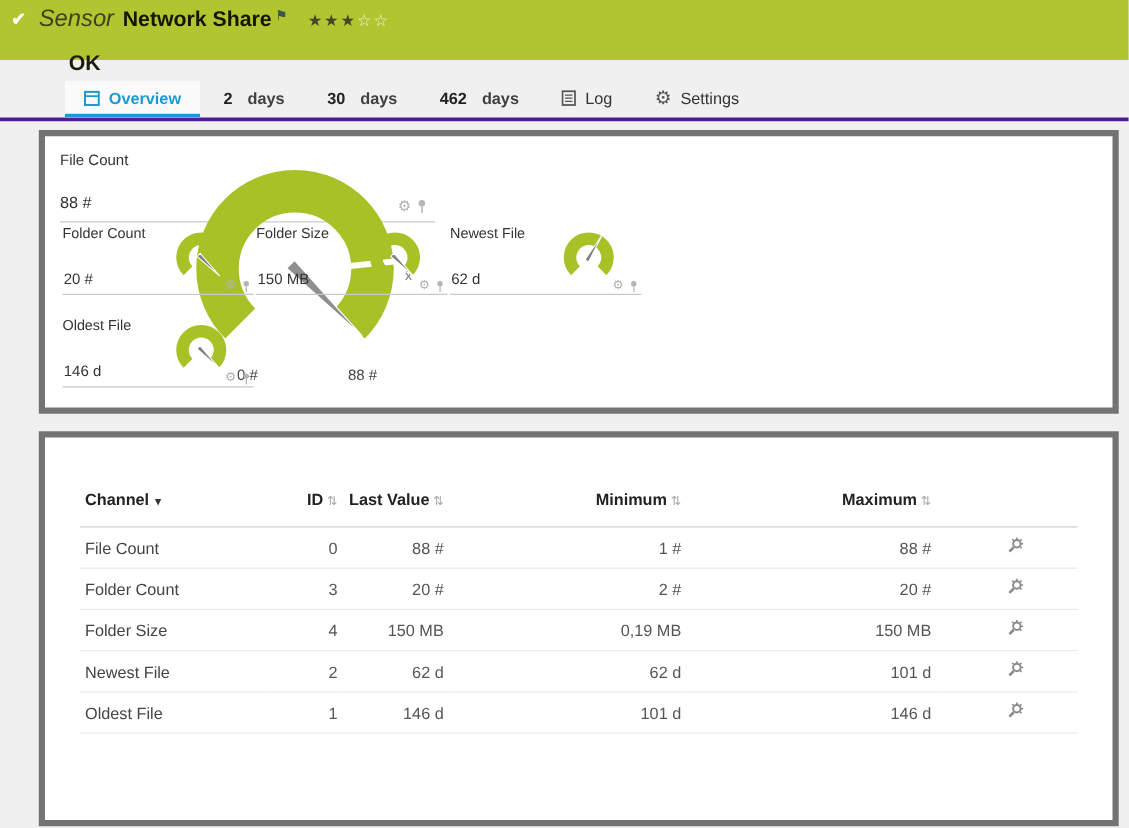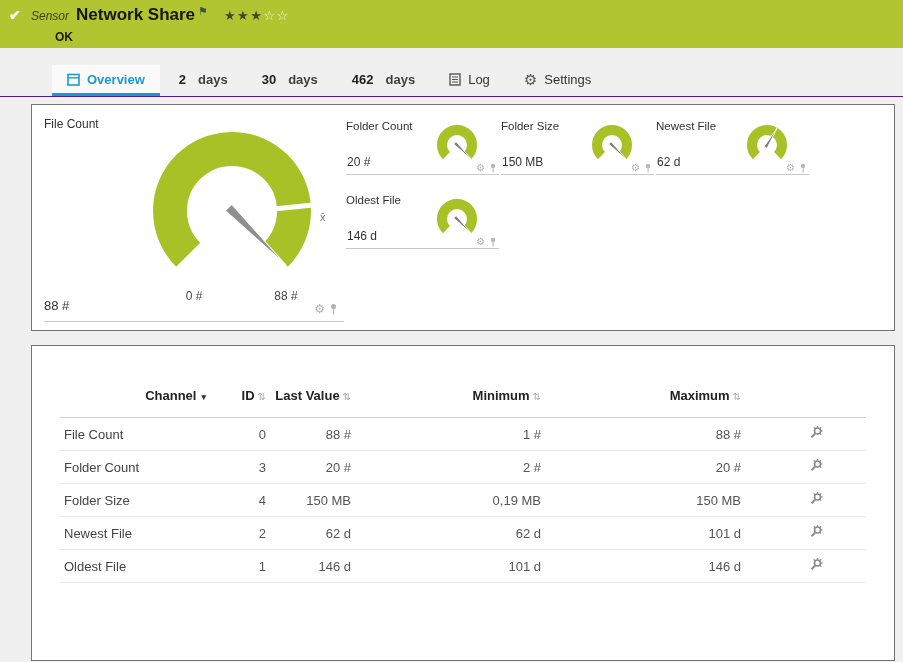--- a/index.html
+++ b/index.html
@@ -3,38 +3,38 @@
 <meta charset="utf-8">
 <style>
   * { margin:0; padding:0; box-sizing:border-box; }
   html,body { width:903px; height:662px; }
   body { background:#f0f0f0; font-family:"Liberation Sans",sans-serif; font-size:13px; color:#333; overflow:hidden; position:relative; }
 
   
   .hdr { background:#b0c52f; height:48px; position:relative; }
   .hdr-check { position:absolute; left:9px; top:7px; color:#fff; font-size:14px; font-weight:bold; }
   .hdr-row { position:absolute; left:31px; top:5px; white-space:nowrap; }
-  .hdr-kind { font-style:italic; font-size:12px; color:#40401a; margin-right:7px; }
+  .hdr-kind { font-style:italic; font-size:19px; color:#40401a; margin-right:7px; }
   .hdr-title { font-size:17px; font-weight:bold; color:#151500; }
   .hdr-flag { font-size:11px; color:#3c564e; vertical-align:super; margin-left:3px; }
   .hdr-stars { margin-left:16px; font-size:13px; letter-spacing:1.5px; }
   .stars-f { color:#45452e; }
   .stars-e { color:#f4f4df; }
-  .hdr-status { position:absolute; left:55px; top:30px; font-size:12px; font-weight:bold; color:#1c1c08; }
-
-  
-  .tabbar { display:flex; align-items:stretch; height:32px; margin-top:17px; border-bottom:1px solid #4c1d95; padding-left:52px; }
+  .hdr-status { position:absolute; left:55px; top:41px; font-size:17px; font-weight:bold; color:#1c1c08; }
+
+  
+  .tabbar { display:flex; align-items:stretch; height:32px; margin-top:17px; border-bottom:3px solid #4c1d95; padding-left:52px; }
   .tab { display:flex; align-items:center; gap:7px; padding:0 15px; margin-right:4px; color:#333; border-bottom:3px solid transparent; cursor:pointer; white-space:nowrap; }
   .tab.active { color:#1b9ad2; font-weight:bold; border-bottom-color:#1b9ad2; background:#fafafa; }
   .tab .num { font-weight:bold; color:#222; }
   .tab .unit { color:#404040; margin-left:5px; font-weight:bold; }
   .glyph-gear { font-size:15px; color:#555; line-height:1; }
 
   
-  .panel { background:#fff; border:1px solid #737373; margin-left:31px; margin-right:8px; }
+  .panel { background:#fff; border:5px solid #737373; margin-left:31px; margin-right:8px;flex-direction:column; }
   .panel-gauges { margin-top:7px; height:227px; display:flex; padding:12px 0 0 12px; }
 
   
   .big-cell { width:300px; height:205px; position:relative; border-bottom:1px solid #c9c9c9; }
   .gtitle { font-size:12px; color:#333; }
   .big-svg { position:absolute; left:88px; top:6px; }
   .scale-label { position:absolute; top:172px; font-size:12px; color:#444; width:44px; text-align:center; }
   .scale-min { left:128px; }
   .scale-max { left:220px; }
   .avg-marker { position:absolute; left:276px; top:94px; font-size:11px; color:#777; }
@@ -48,21 +48,21 @@
   .gcell { width:153px; height:58px; margin-right:2px; margin-bottom:16px; position:relative; border-bottom:1px solid #c9c9c9; }
   .gcell .gtitle { font-size:11.5px; padding-top:3px; }
   .gcell .gvalue { position:absolute; left:1px; bottom:5px; font-size:12px; color:#333; }
   .gsvg { position:absolute; right:14px; top:4px; }
   .gcell .gicons { right:2px; bottom:1px; font-size:10px; }
 
   
   .panel-table { margin-top:14px; height:316px; padding:42px 28px 0 28px; }
   table { width:100%; border-collapse:collapse; table-layout:fixed; }
   th { font-weight:bold; color:#222; text-align:right; vertical-align:top; padding:0 4px 12px; border-bottom:1px solid #cfcfcf; font-size:13px; line-height:15px; cursor:pointer; }
-  th.c-channel { text-align:right;margin-top:40px; }
+  th.c-channel { text-align:left;margin-top:40px; }
   td { text-align:right; padding:0 4px; height:33px; border-bottom:1px solid #eaeaea; color:#555; font-size:13px; }
   td.c-channel { text-align:left; color:#444; }
   td.c-action, th.c-action { padding-right:42px; }
   .sort { font-size:10px; color:#a9a9a9; margin-left:3px; font-weight:normal; }
   .sort-active { font-size:9px; color:#333; margin-left:5px; }
   .row-tool { cursor:pointer; display:inline-block; vertical-align:middle; }
 </style>
 </head>
 <body>
 

